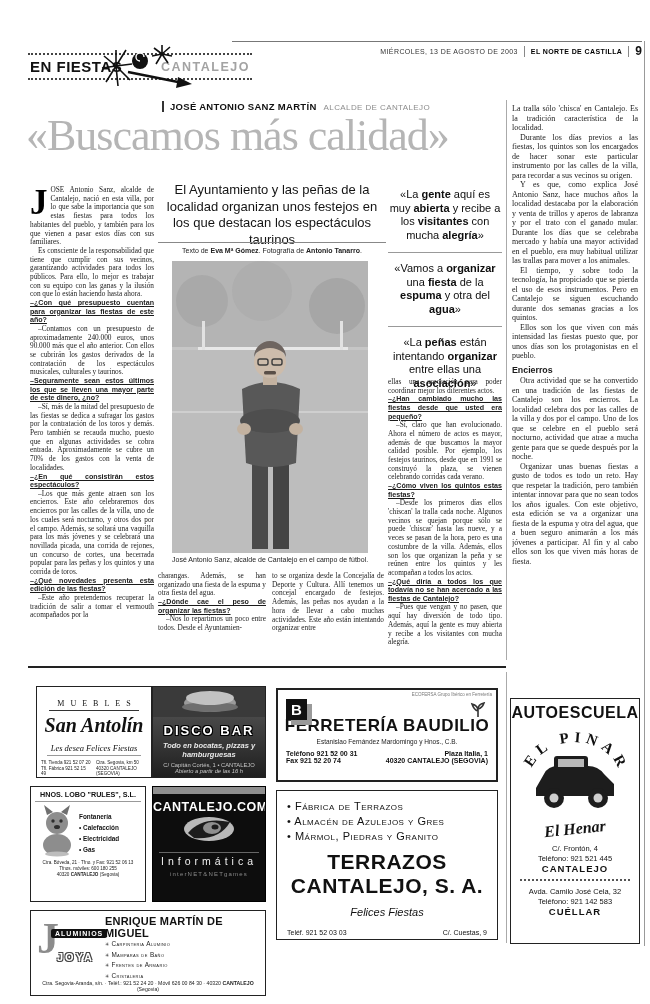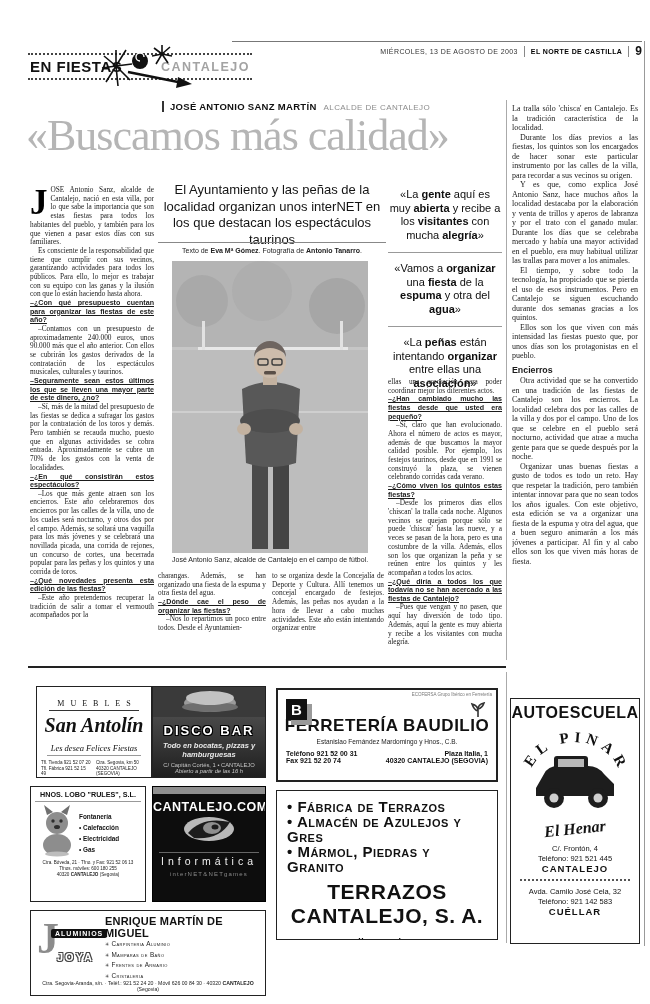--- a/index.html
+++ b/index.html
@@ -106,24 +106,24 @@
   .lb-addr { font-size:4.6px; text-align:center; line-height:6px; margin-top:3px; color:#222; }
   .lb-addr b { font-weight:800; }
 
   .ad-cantcom { left:152px; top:786px; width:114px; height:116px; background:#0d0d0d; text-align:center; border-color:#000; }
   .cc-strip { height:7px; background:#8f8f8f; }
   .cc-title { color:#fff; font-weight:800; font-size:12.5px; letter-spacing:.5px; margin-top:6px; }
   .cc-info { color:#f0f0f0; font-size:10.5px; letter-spacing:4px; border-top:1px solid #666; display:inline-block; padding:2px 2px 0; margin-top:4px; }
   .cc-net { color:#8a8a8a; font-size:6px; letter-spacing:1.2px; margin-top:2px; }
 
   .ad-terrazos { left:276px; top:790px; width:222px; height:150px; padding:8px 10px; }
-  .tz-bullets .li { font-size:15px; font-weight:700; font-variant:small-caps; line-height:15px; letter-spacing:.5px; }
+  .tz-bullets .li { font-size:11px; font-weight:400; font-variant:small-caps; line-height:15px; letter-spacing:.5px; }
   .tz-bullets .li::before { content:"• "; }
   .tz-title { font-size:21px; font-weight:900; text-align:center; letter-spacing:.5px; margin-top:6px; }
-  .tz-tag { font-family:"Liberation Sans", sans-serif; font-style:italic; font-size:14px; text-align:center; margin-top:8px; }
+  .tz-tag { font-family:"Liberation Sans", sans-serif; font-style:italic; font-size:11px; text-align:center; margin-top:8px; }
   .tz-row { display:flex; justify-content:space-between; font-size:7px; margin-top:10px; line-height:9px; }
   .tz-row .r { text-align:right; }
 
   .ad-enrique { left:30px; top:910px; width:236px; height:86px; display:flex; padding:4px 6px 12px; }
   .em-logo { width:64px; position:relative; }
   .em-bigj { font-family:"Liberation Serif", serif; font-size:44px; color:#8c8c8c; font-weight:700; line-height:48px; }
   .em-banner { position:absolute; left:14px; top:14px; background:#111; color:#fff; font-size:7px; font-weight:800; letter-spacing:1px; padding:1px 4px; border-radius:2px; }
   .em-joya { position:absolute; left:20px; top:36px; font-size:11px; font-weight:800; color:#fff;
              text-shadow:1px 1px 0 #444,-1px 1px 0 #444,1px -1px 0 #444,-1px -1px 0 #444; letter-spacing:2px; }
   .em-body { flex:1; padding-left:4px; }
@@ -187,21 +187,21 @@
         <p class="bp">–Contamos con un presupuesto de aproximadamente 240.000 euros, unos 90.000 más que el año anterior. Con ellos se cubrirán los gastos derivados de la contratación de los espectáculos musicales, culturales y taurinos.</p>
         <p class="bp q">–Seguramente sean estos últimos los que se lleven una mayor parte de este dinero, ¿no?</p>
         <p class="bp">–Sí, más de la mitad del presupuesto de las fiestas se dedica a sufragar los gastos por la contratación de los toros y demás. Pero también se recauda mucho, puesto que en algunas actividades se cobra entrada. Aproximadamente se cubre un 70% de los gastos con la venta de localidades.</p>
         <p class="bp q">–¿En qué consistirán estos espectáculos?</p>
         <p class="bp">–Los que más gente atraen son los encierros. Este año celebraremos dos encierros por las calles de la villa, uno de los cuales será nocturno, y otros dos por el campo. Además, se soltará una vaquilla para los más jóvenes y se celebrará una novillada picada, una corrida de rejones, un concurso de cortes, una becerrada popular para las peñas y los quintos y una corrida de toros.</p>
         <p class="bp q">–¿Qué novedades presenta esta edición de las fiestas?</p>
         <p class="bp">–Este año pretendemos recuperar la tradición de salir a tomar el vermouth acompañados por la</p>
       </div>
   </div>
 
-  <div class="abs deck">El Ayuntamiento y las peñas de la localidad organizan unos interNET en los que destacan los espectáculos taurinos</div>
+  <div class="abs deck">El Ayuntamiento y las peñas de la localidad organizan unos festejos en los que destacan los espectáculos taurinos</div>
   <div class="abs deck-rule"></div>
   <div class="abs byline"><span>Texto de </span><b>Eva Mª Gómez</b><span>. Fotografía de </span><b>Antonio Tanarro</b><span>.</span></div>
 
   <svg class="abs photo-box" viewBox="0 0 196 292">
     <rect width="196" height="292" fill="#c6c6c6"></rect>
     <rect y="0" width="196" height="86" fill="#b4b4b4"></rect>
     <circle cx="30" cy="40" r="26" fill="#a9a9a9"></circle>
     <circle cx="90" cy="30" r="30" fill="#aeaeae"></circle>
     <circle cx="165" cy="45" r="28" fill="#a6a6a6"></circle>
     <rect x="26" y="86" width="150" height="3" fill="#e8e8e8"></rect>

